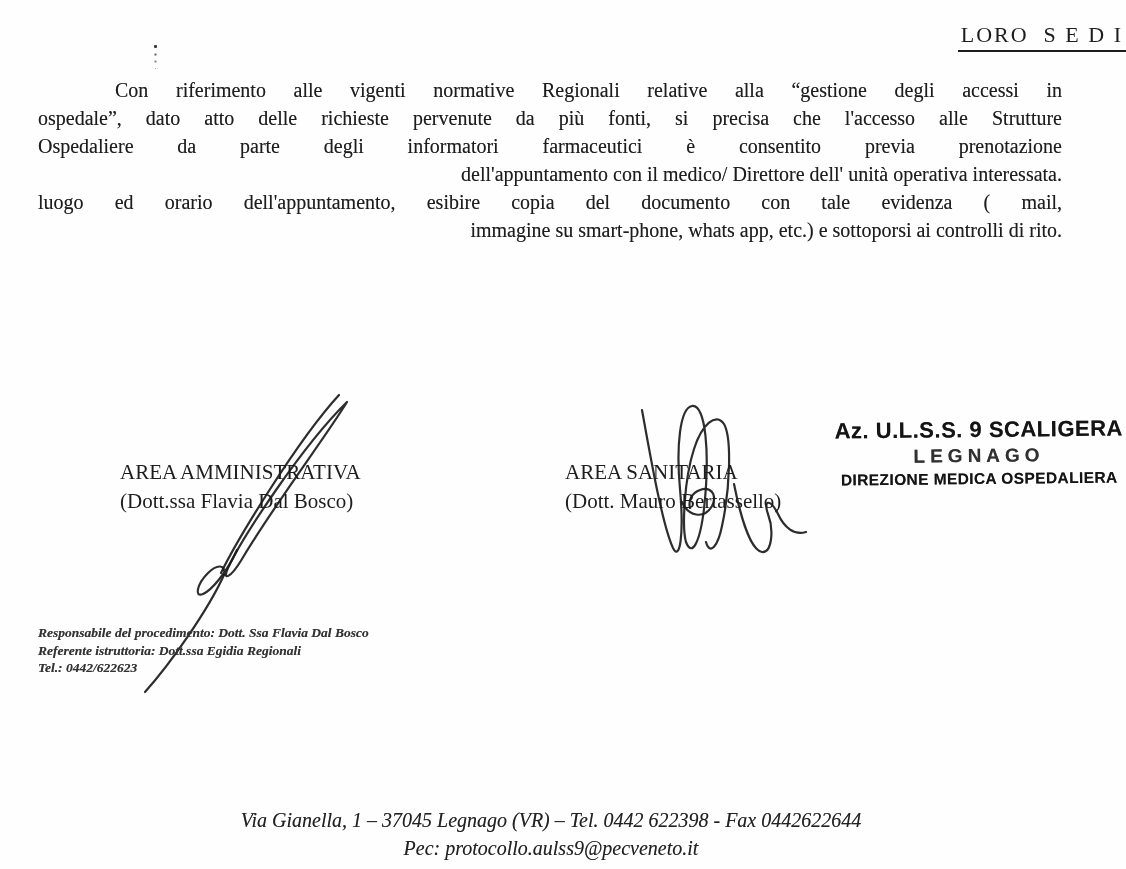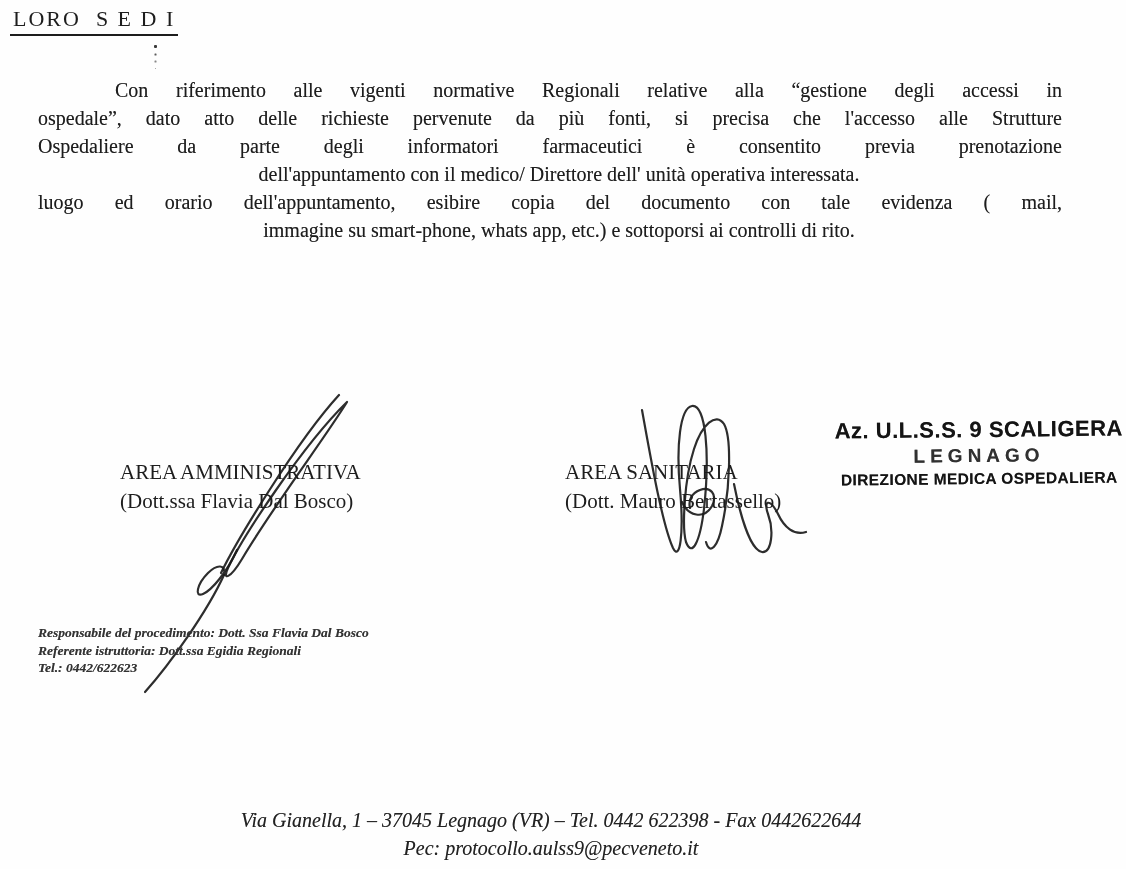--- a/index.html
+++ b/index.html
@@ -6,21 +6,21 @@
   .page{
     position:relative;
     width:1126px;height:869px;
     background:#fefefe;
     font-family:"Liberation Serif", serif;
     color:#1d1d1d;
     overflow:hidden;
   }
 
   
-  .title-wrap{position:absolute;top:6px;left:0;width:100%;text-align:left;}
+  .title-wrap{position:absolute;top:22px;left:0;width:100%;text-align:right;}
   .title{
     display:inline-block;
     font-size:22px;
     letter-spacing:2px;
     border-bottom:2px solid #1d1d1d;
     padding:0 3px 2px 3px;
     margin-left:10px;
     white-space:pre;
   }
 
@@ -30,21 +30,21 @@
     box-shadow:0 8px 0 -0.5px rgba(50,50,50,.8), 0 15px 0 -0.5px rgba(70,70,70,.65), 0 22px 0 -1px rgba(90,90,90,.5);
   }
 
   
   .body-block{
     position:absolute;left:38px;top:76px;width:1024px;
     font-size:20px;line-height:28px;
     text-shadow:0 0 0.4px rgba(20,20,20,.45);
   }
   .jline{text-align:justify;text-align-last:justify;}
-  .lline{text-align:center;margin-left:18px;}
+  .lline{text-align:right;margin-left:18px;}
   .ind{padding-left:77px;}
   .ind.jline{padding-left:0;text-indent:77px;}
   .p3{margin-top:31px;}
 
   
   .sig-left{position:absolute;left:120px;top:458px;font-size:21px;line-height:29px;white-space:nowrap;}
   .sig-right{position:absolute;left:565px;top:458px;font-size:21px;line-height:29px;white-space:nowrap;}
 
   .sig-svg{position:absolute;pointer-events:none;}
   .sig-svg path{fill:none;stroke:#1b1b1b;stroke-width:2.2;stroke-linecap:round;stroke-linejoin:round;opacity:.92;}

